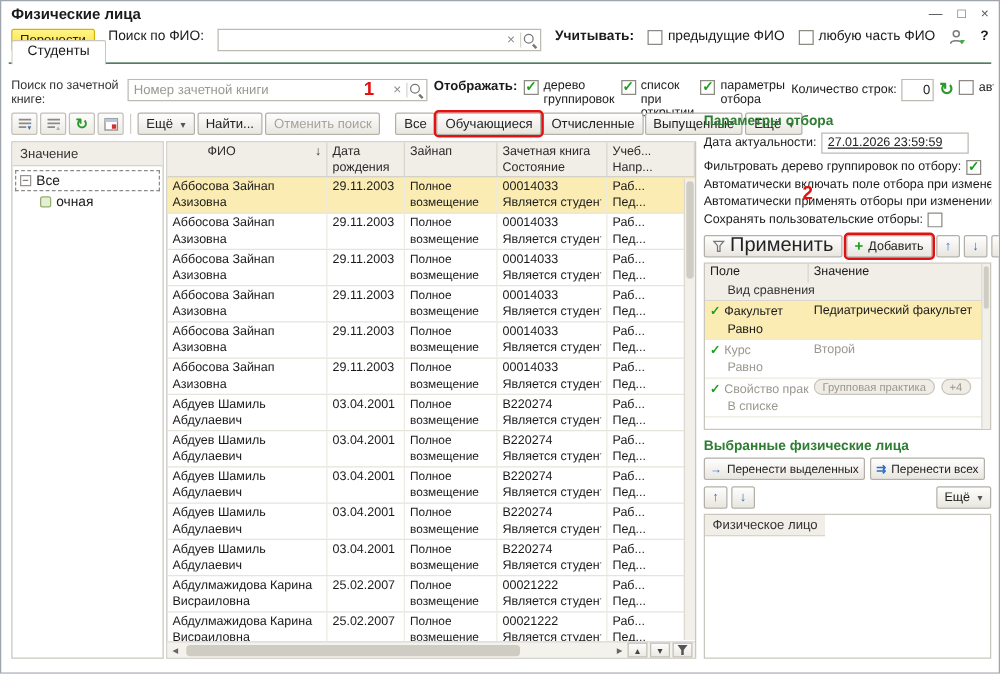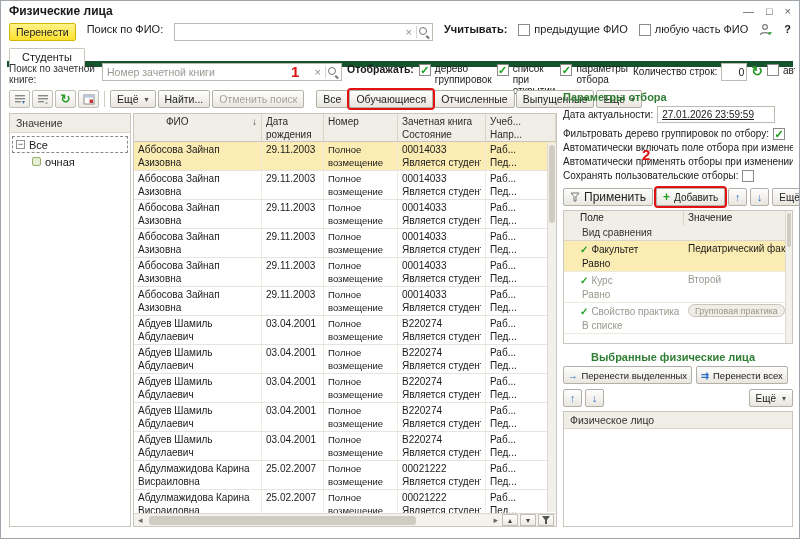--- a/index.html
+++ b/index.html
@@ -29,21 +29,21 @@
   .mag::before{content:"";position:absolute;left:1px;top:1px;width:6px;height:6px;border:1.5px solid #777;border-radius:50%;}
   .mag::after{content:"";position:absolute;left:9px;top:9px;width:4px;height:1.5px;background:#777;transform:rotate(45deg);transform-origin:0 0;}
   .cb{display:inline-flex;align-items:flex-start;gap:4px;cursor:pointer;}
   .cb .box{width:12px;height:12px;border:1px solid #8d8a83;background:#fff;display:inline-flex;align-items:center;justify-content:center;flex:none;margin-top:1px;}
   .cb .box.checked::after{content:"✓";color:#1aa11a;font-weight:bold;font-size:11px;line-height:10px;}
   .blab{font-weight:bold;}
 
   
   .row-top{position:absolute;top:22px;left:8px;right:8px;height:20px;display:flex;align-items:flex-start;gap:11px;white-space:nowrap;}
   .row-top .inp{flex:1;}
-  .tabstrip{position:absolute;top:46px;left:6px;right:6px;height:20px;border-bottom:6px solid #14532d;}
+  .tabstrip{position:absolute;top:30px;left:6px;right:6px;height:20px;border-bottom:1px solid #14532d;}
   .tab{position:absolute;left:2px;top:1px;height:20px;padding:2px 12px;background:#fff;border:1px solid #c9c6be;border-bottom:1px solid #fff;border-radius:2px 2px 0 0;cursor:pointer;}
 
   .row-search2{position:absolute;top:62px;left:8px;right:4px;display:flex;align-items:flex-start;gap:5px;white-space:nowrap;overflow:hidden;}
   .two-line{white-space:normal;width:88px;font-size:10px;line-height:11px;color:#333;flex:none;}
   .cb-wrap{white-space:normal;font-size:10px;line-height:11px;}
   .count-cluster{margin-left:auto;display:flex;align-items:flex-start;gap:4px;flex:none;}
   .refresh{color:#2a9a2a;font-size:14px;font-weight:bold;line-height:16px;cursor:pointer;flex:none;}
 
   .row-toolbar{position:absolute;top:88px;left:8px;width:548px;height:20px;display:flex;align-items:center;gap:2px;white-space:nowrap;overflow:visible;}
   .iconbtn{width:21px;height:18px;border:1px solid #c2bfb7;border-radius:2px;background:linear-gradient(#fdfdfd,#eceae3);display:inline-flex;align-items:center;justify-content:center;cursor:pointer;flex:none;}
@@ -96,38 +96,38 @@
   .cbrow .box{width:12px;height:12px;border:1px solid #8d8a83;background:#fff;display:inline-flex;align-items:center;justify-content:center;flex:none;cursor:pointer;}
   .cbrow .box.checked::after{content:"✓";color:#1aa11a;font-weight:bold;font-size:11px;line-height:10px;}
   .fbtns{display:flex;align-items:center;gap:3px;margin:5px 0 4px;flex:none;}
   .sqbtn{width:19px;height:18px;padding:0;}
   .blue{color:#2f6fc4;font-weight:bold;}
   .green-plus{color:#1aa11a;font-weight:bold;font-size:12px;}
   .funnel{width:10px;height:10px;flex:none;}
   .fgrid{border:1px solid #c9c6be;background:#fff;height:134px;position:relative;overflow:hidden;flex:none;}
   .fg-head{background:#f1eee7;border-bottom:1px solid #d8d5cd;}
   .fg-r1{display:flex;height:15px;line-height:14px;}
-  .fg-field{width:120px;border-right:1px solid #d8d5cd;padding:0 16px;flex:none;overflow:hidden;white-space:nowrap;}
+  .fg-field{width:83px;border-right:1px solid #d8d5cd;padding:0 4px;flex:none;overflow:hidden;white-space:nowrap;}
   .fg-value{flex:1;padding:0 4px;overflow:hidden;white-space:nowrap;min-width:0;}
   .fg-r2{height:14px;line-height:13px;padding:0 4px 0 18px;color:#333;}
   .fg-group{border-bottom:1px solid #eceade;cursor:pointer;}
   .fg-group.selected{background:#fbecb3;}
   .fg-line1{display:flex;height:16px;line-height:15px;}
   .fg-line1 .fg-field{display:flex;align-items:center;gap:3px;border-right:none;}
   .checkmark{color:#1aa11a;font-weight:bold;flex:none;}
   .fg-line2{height:14px;line-height:13px;padding:0 4px 0 18px;}
   .muted{color:#9a978f;}
   .chip{display:inline-block;border:1px solid #c8c5bd;background:#efede6;color:#9a978f;border-radius:8px;padding:0 6px;font-size:9px;height:13px;line-height:12px;margin-right:2px;white-space:nowrap;cursor:pointer;}
   .fg-scroll{position:absolute;right:0;top:0;bottom:0;width:7px;background:#f2f0ea;border-left:1px solid #ddd9d1;}
   .fg-scroll .thumb{position:absolute;top:2px;left:1px;right:1px;height:34px;background:#cfccc3;border-radius:3px;cursor:pointer;}
-  .sel-title{margin-top:7px;margin-left:28px;}
+  .sel-title{margin-top:7px;}
   .selbtns{display:flex;gap:4px;margin:3px 0;flex:none;}
   .selbtns .btn{font-size:9.5px;padding:1px 4px;flex:none;}
   .arrrow{display:flex;align-items:center;gap:3px;margin:2px 0 4px;flex:none;}
-  .pgrid{border:1px solid #c9c6be;background:#fff;flex:1;min-height:0;display:flex;flex-direction:column;}
+  .pgrid{border:1px solid #c9c6be;background:#fff;flex:1;min-height:0;display:flex;flex-direction:row;}
   .pgrid .panel-h{height:17px;padding:2px 6px;}
   .mla{margin-left:auto;}
 
   
   .ann{position:absolute;color:#e01212;font-weight:bold;font-size:15px;z-index:9;}
   #ann1{left:290px;top:62px;}
   #ann2{left:641px;top:145px;}
 
   svg{display:block;}
 </style>
@@ -270,21 +270,21 @@
     </div>
   </div>
 
   <div class="dtable">
     <div class="thead">
       <div class="hc c-fio">
         <span>ФИО</span>
         <span class="sort">↓</span>
       </div>
       <div class="hc c-birth">Дата рождения</div>
-      <div class="hc c-basis">Номер</div>
+      <div class="hc c-basis">Зайнап</div>
       <div class="hc c-book">
         <div>Зачетная книга</div>
         <div class="sub">Состояние</div>
       </div>
       <div class="hc c-study">
         <div>Учеб...</div>
         <div class="sub">Напр...</div>
       </div>
     </div>
 
@@ -592,21 +592,21 @@
     <div class="cbrow">
       <span>Автоматически применять отборы при изменении:</span>
 
     </div>
     <div class="cbrow">
       <span>Сохранять пользовательские отборы:</span>
       <span class="box"></span>
     </div>
 
     <div class="fbtns">
-      <button class="btn" style="font-size:12px;">
+      <button class="btn" style="font-size:16px;">
         <svg class="funnel" width="10" height="10" viewBox="0 0 10 10">
             <path d="M1 1 L9 1 L6 4.5 L6 9 L4 9 L4 4.5 Z" fill="none" stroke="#777"></path>
           </svg>
         <span>Применить</span>
       </button>
       <button class="btn red-box" style="font-size:10px;">
         <span class="green-plus">+</span>
         <span>Добавить</span>
       </button>
       <button class="btn sqbtn">

